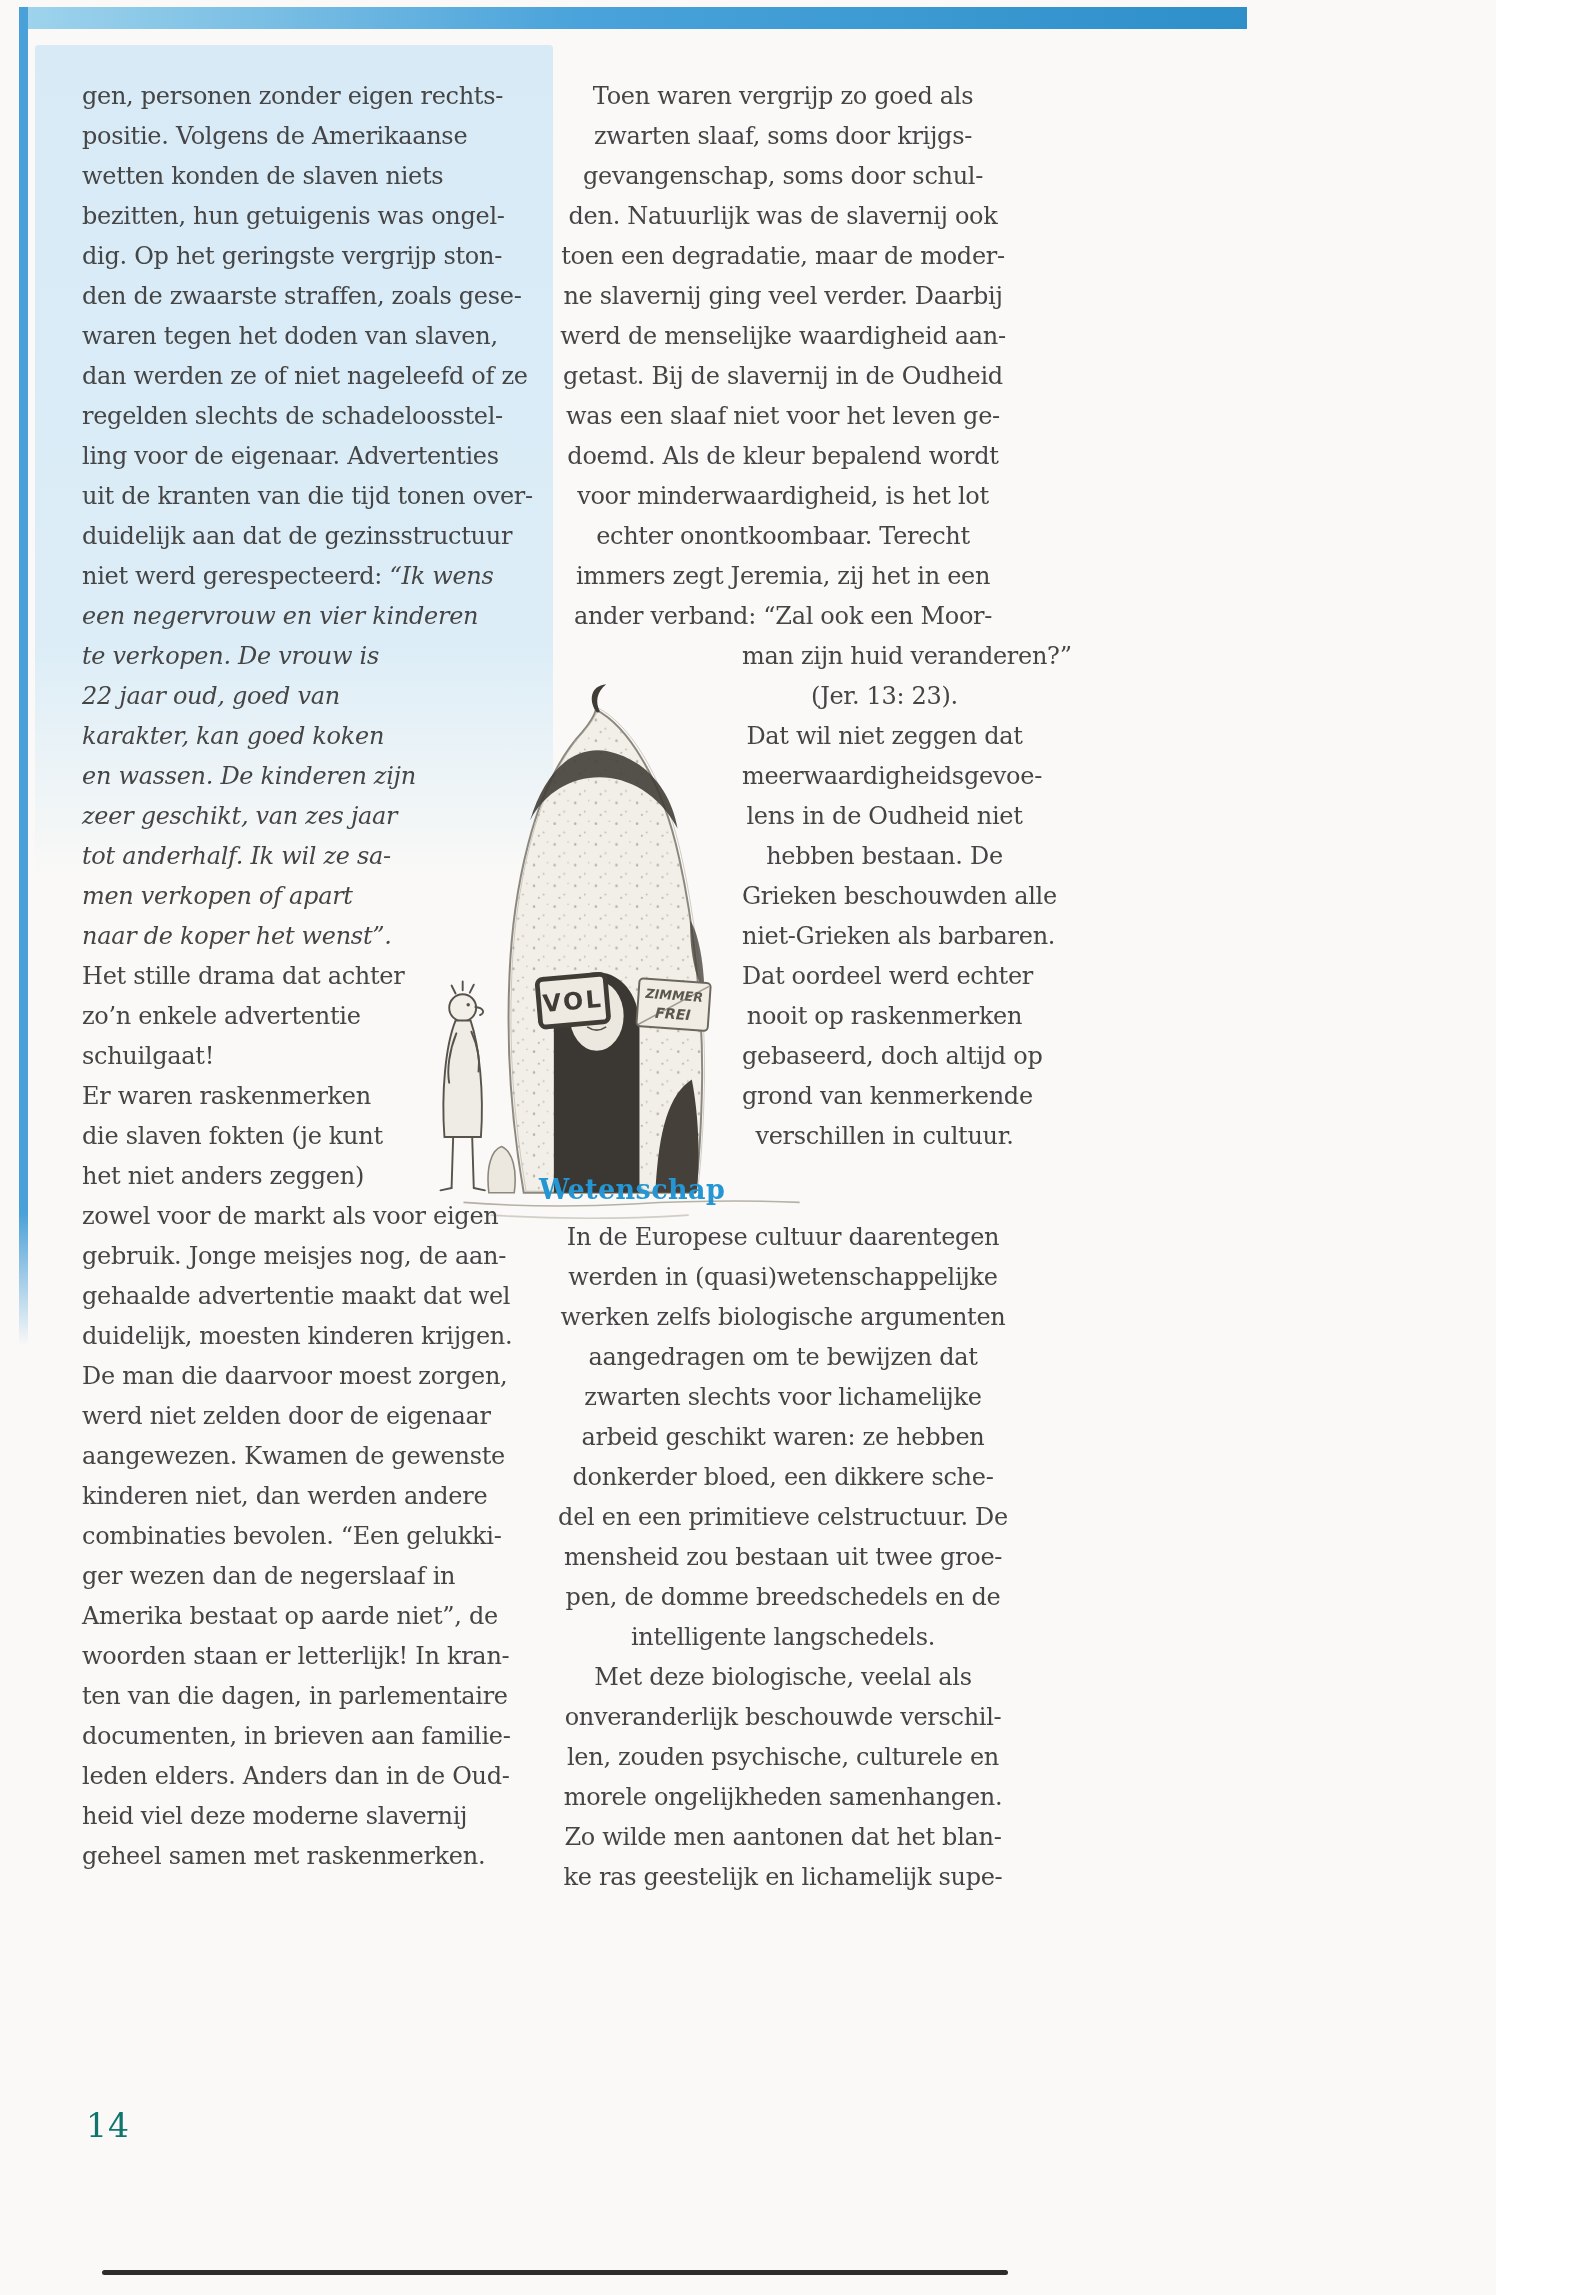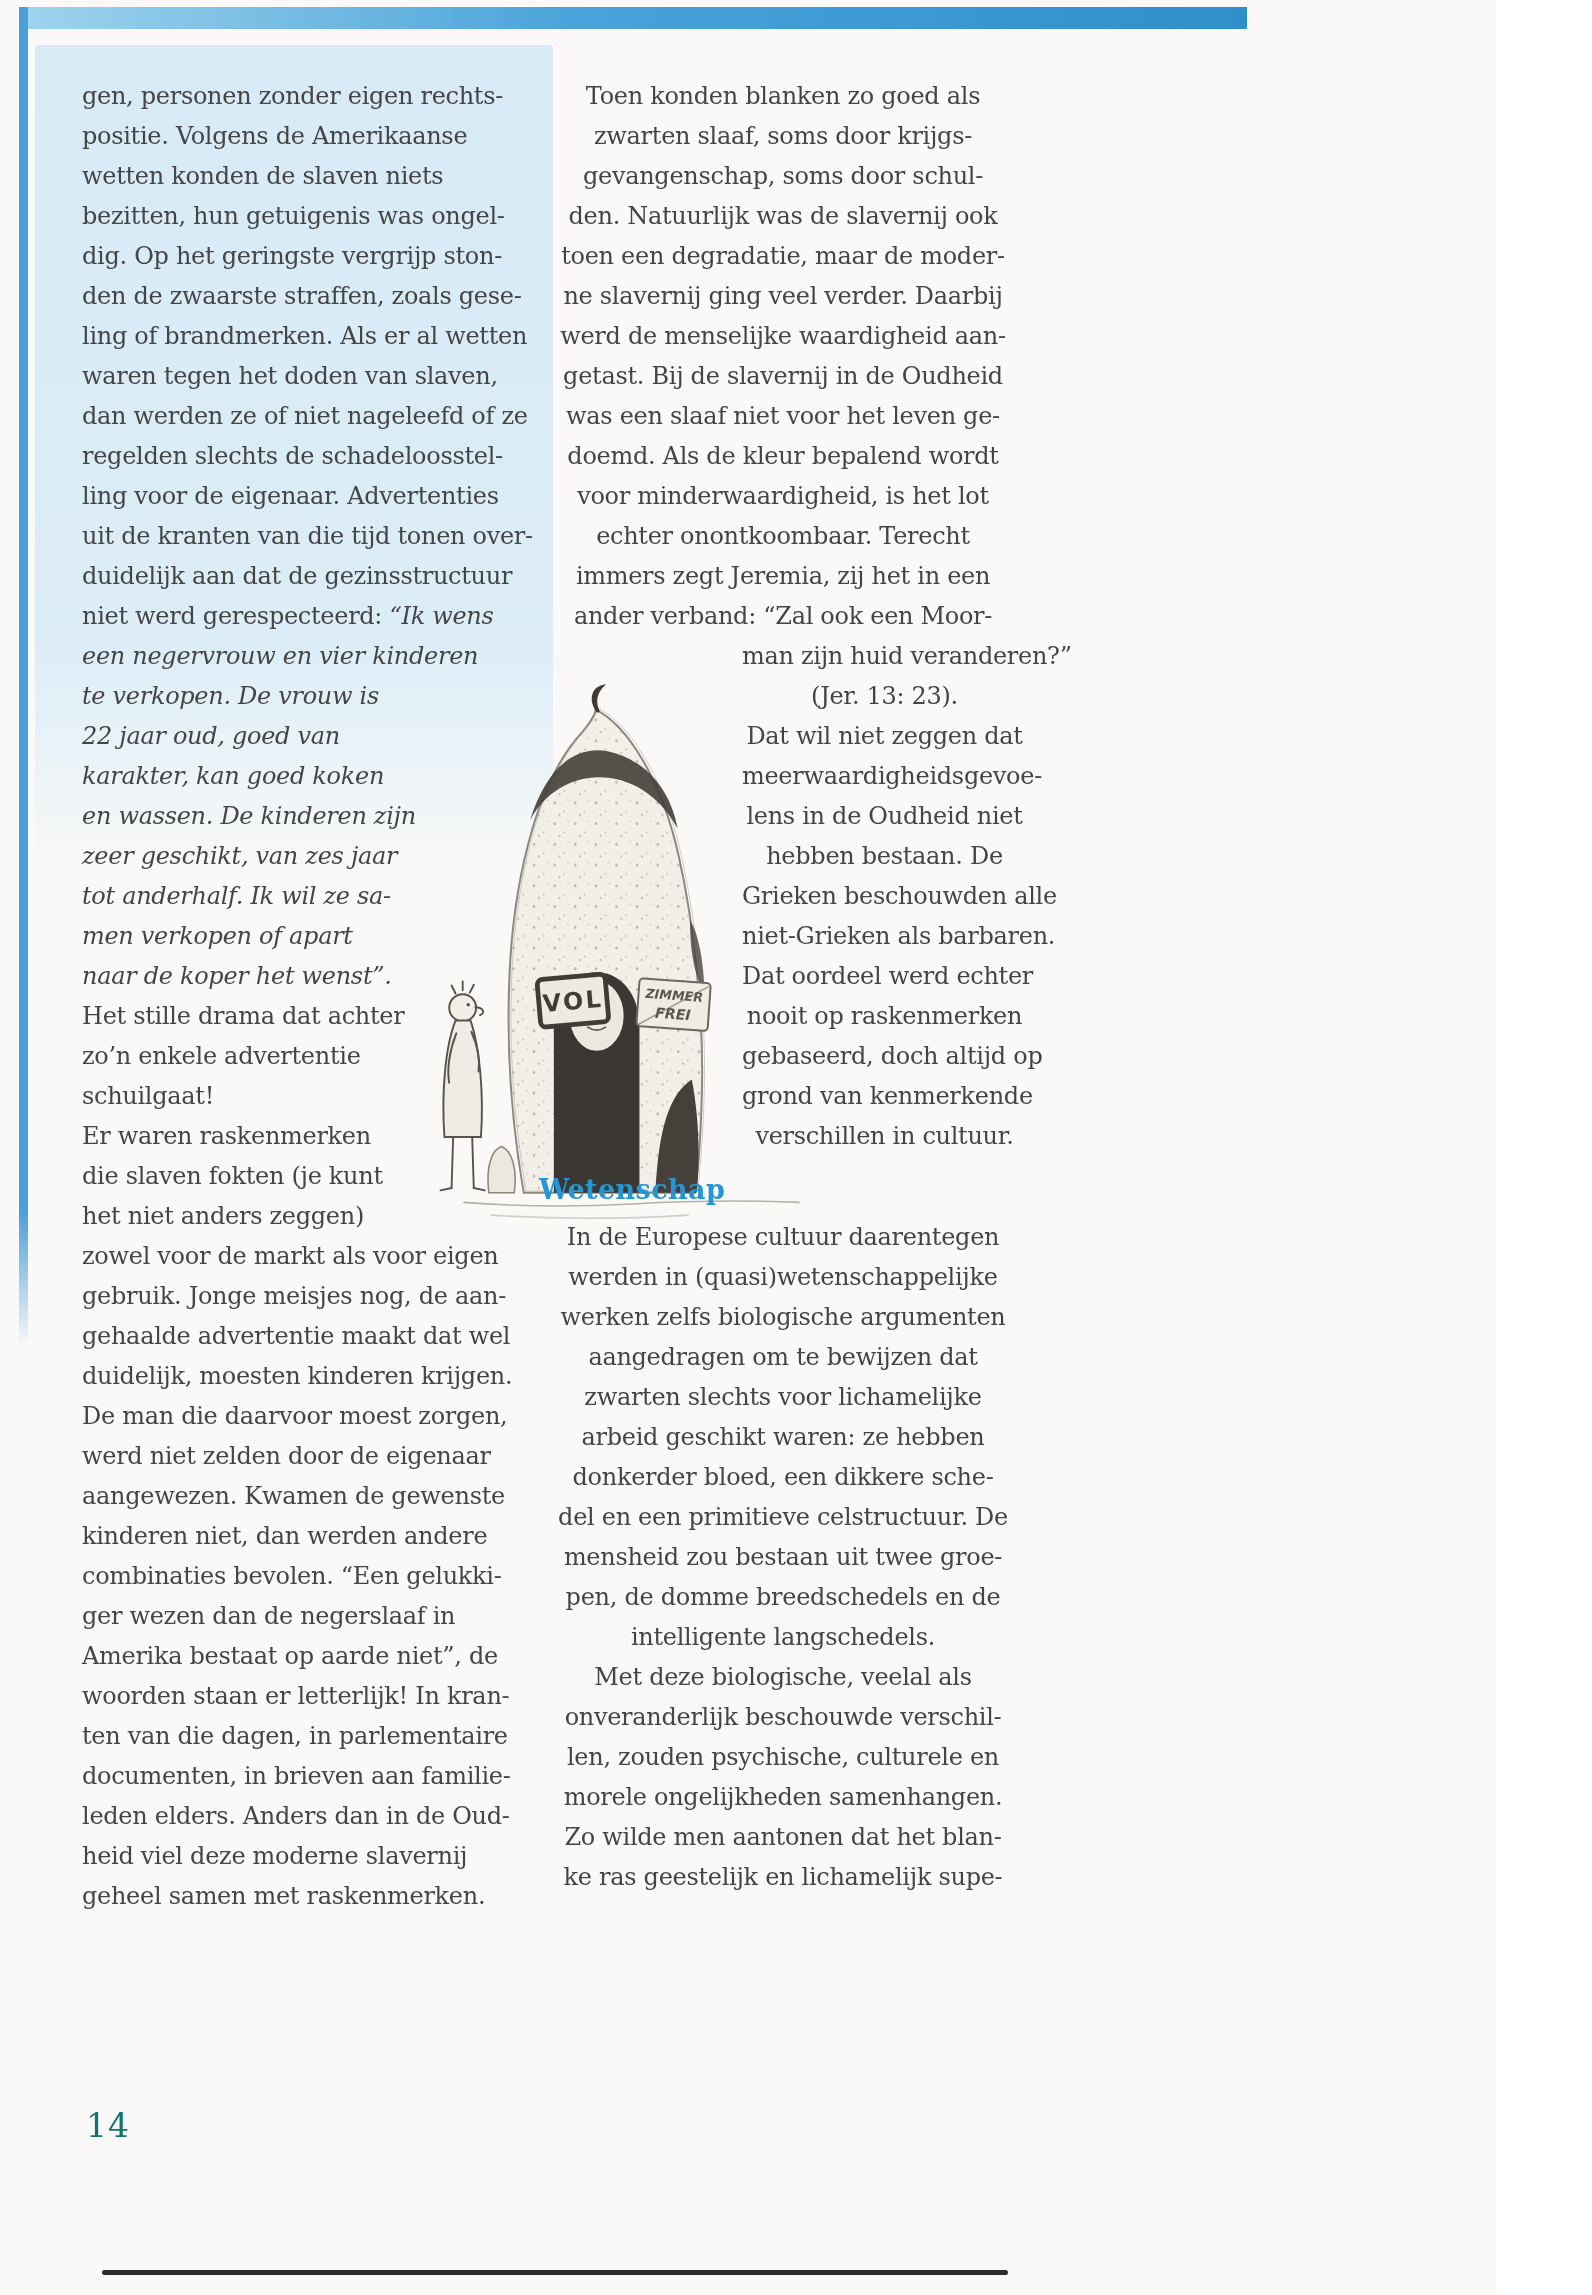--- a/index.html
+++ b/index.html
@@ -79,21 +79,20 @@
   <div class="pale-panel"></div>
 
   <div class="col col-left" id="col-left">
       <div class="block">
         <div class="line">gen, personen zonder eigen rechts-</div>
         <div class="line">positie. Volgens de Amerikaanse</div>
         <div class="line">wetten konden de slaven niets</div>
         <div class="line">bezitten, hun getuigenis was ongel-</div>
         <div class="line">dig. Op het geringste vergrijp ston-</div>
         <div class="line">den de zwaarste straffen, zoals gese-</div>
-        <div class="line">ling of brandmerken. Als er al wetten</div>
         <div class="line">waren tegen het doden van slaven,</div>
         <div class="line">dan werden ze of niet nageleefd of ze</div>
         <div class="line">regelden slechts de schadeloosstel-</div>
         <div class="line">ling voor de eigenaar. Advertenties</div>
         <div class="line">uit de kranten van die tijd tonen over-</div>
         <div class="line">duidelijk aan dat de gezinsstructuur</div>
       </div>
       <div class="block">
         <div class="line"><span>niet werd gerespecteerd: </span><span class="italic">“Ik wens</span></div>
         <div class="line"><span class="italic">een negervrouw en vier kinderen</span></div>
@@ -131,21 +130,21 @@
         <div class="line">woorden staan er letterlijk! In kran-</div>
         <div class="line">ten van die dagen, in parlementaire</div>
         <div class="line">documenten, in brieven aan familie-</div>
         <div class="line">leden elders. Anders dan in de Oud-</div>
         <div class="line">heid viel deze moderne slavernij</div>
         <div class="line">geheel samen met raskenmerken.</div>
       </div>
     </div>
   <div class="col col-right" id="col-right">
       <div class="block">
-        <div class="line">Toen konden blanken zo goed als</div>
+        <div class="line">Toen waren vergrijp zo goed als</div>
         <div class="line">zwarten slaaf, soms door krijgs-</div>
         <div class="line">gevangenschap, soms door schul-</div>
         <div class="line">den. Natuurlijk was de slavernij ook</div>
         <div class="line">toen een degradatie, maar de moder-</div>
         <div class="line">ne slavernij ging veel verder. Daarbij</div>
         <div class="line">werd de menselijke waardigheid aan-</div>
         <div class="line">getast. Bij de slavernij in de Oudheid</div>
         <div class="line">was een slaaf niet voor het leven ge-</div>
         <div class="line">doemd. Als de kleur bepalend wordt</div>
         <div class="line">voor minderwaardigheid, is het lot</div>

